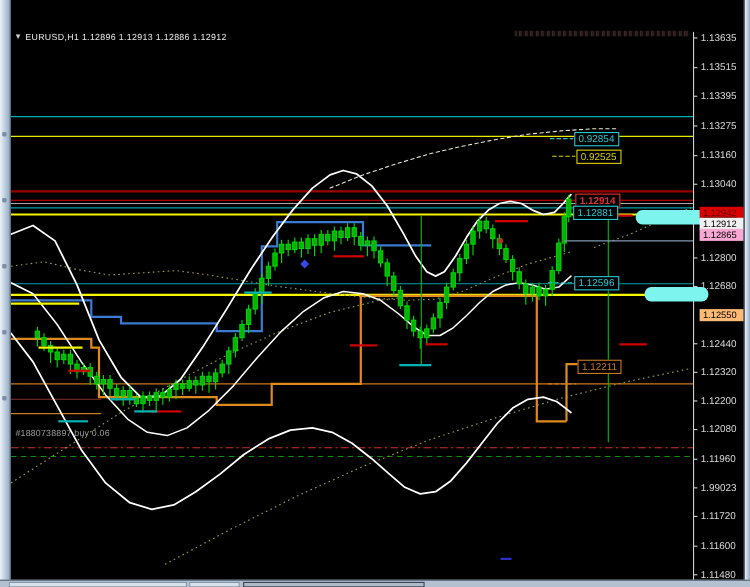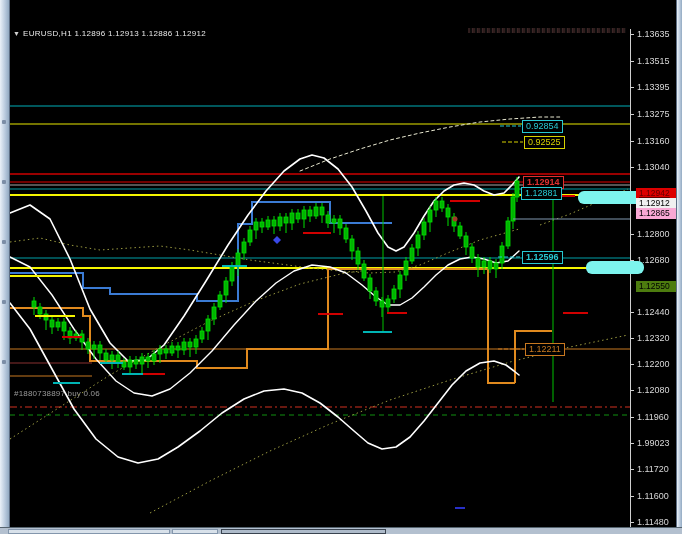--- a/index.html
+++ b/index.html
@@ -81,21 +81,21 @@
       <div class="axis-tick" style="top: 414px;"></div>
       <div class="axis-label" style="top: 435px;">1.11720</div>
       <div class="axis-tick" style="top: 440px;"></div>
       <div class="axis-label" style="top: 462px;">1.11600</div>
       <div class="axis-tick" style="top: 467px;"></div>
       <div class="axis-label" style="top: 488px;">1.11480</div>
       <div class="axis-tick" style="top: 493px;"></div>
       <div class="axis-tag" style="top: 158.5px; background: rgb(221, 0, 0); color: rgb(96, 0, 0); text-decoration: underline;">1.12942</div>
       <div class="axis-tag" style="top: 168.5px; background: rgb(240, 240, 240); color: rgb(0, 0, 0);">1.12912</div>
       <div class="axis-tag" style="top: 178.5px; background: #f9a8d4; color: rgb(0, 0, 0);">1.12865</div>
-      <div class="axis-tag" style="top: 251.5px; background: #4d7c0f; color: rgb(0, 0, 0);">1.12550</div>
+      <div class="axis-tag" style="top: 251.5px; background: #fdba74; color: rgb(0, 0, 0);">1.12550</div>
     </div>
 
   <svg id="chart-svg" width="682" height="534">
       <line x1="10" x2="630" y1="106" y2="106" stroke="#00aeb8" stroke-width="1"></line>
       <line x1="10" x2="630" y1="124" y2="124" stroke="#e8e800" stroke-width="1"></line>
       <line x1="10" x2="630" y1="174" y2="174" stroke="#990000" stroke-width="2"></line>
       <line x1="10" x2="630" y1="182" y2="182" stroke="#e00000" stroke-width="1"></line>
       <line x1="10" x2="630" y1="185" y2="185" stroke="#a8a8a8" stroke-width="1"></line>
       <line x1="10" x2="630" y1="189" y2="189" stroke="#00a0a8" stroke-width="1"></line>
       <line x1="10" x2="630" y1="195" y2="195" stroke="#f5f500" stroke-width="2"></line>
@@ -323,15 +323,15 @@
 
   <div id="bottombar">
     <div class="bseg" style="left:8px;width:160px"></div>
     <div class="bseg" style="left:172px;width:44px"></div>
     <div class="bseg dark" style="left:221px;width:163px"></div>
   </div>
 <div class="price-label" style="left: 522px; top: 120px; border-color: rgb(39, 200, 210); color: rgb(39, 200, 210);">0.92854</div>
     <div class="price-label" style="left: 524px; top: 136px; border-color: rgb(216, 210, 0); color: rgb(216, 210, 0);">0.92525</div>
     <div class="price-label" style="left: 523px; top: 176px; border-color: rgb(224, 48, 48); color: rgb(224, 48, 48); font-weight: bold;">1.12914</div>
     <div class="price-label" style="left: 521px; top: 187px; border-color: rgb(39, 200, 210); color: rgb(39, 200, 210);">1.12881</div>
-    <div class="price-label" style="left: 522px; top: 251px; border-color: rgb(39, 200, 210); color: rgb(39, 200, 210); font-weight: bold;">1.12596</div>
-    <div class="price-label" style="left: 525px; top: 343px; border-color: rgb(200, 120, 32); color: rgb(200, 120, 32);">1.12211</div>
+    <div class="price-label" style="left: 522px; top: 251px; border-color: rgb(39, 200, 210); color: rgb(39, 200, 210);">1.12596</div>
+    <div class="price-label" style="left: 525px; top: 327px; border-color: rgb(200, 120, 32); color: rgb(200, 120, 32);">1.12211</div>
   </div>
 
 </body></html>

